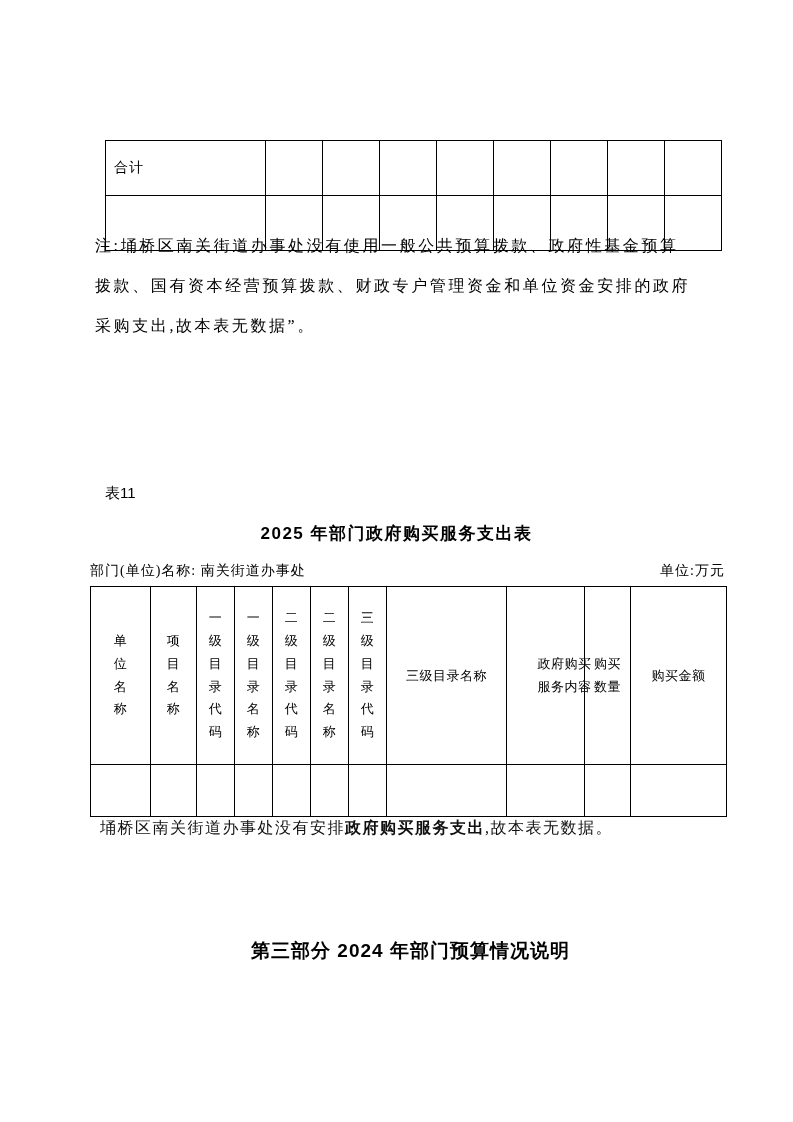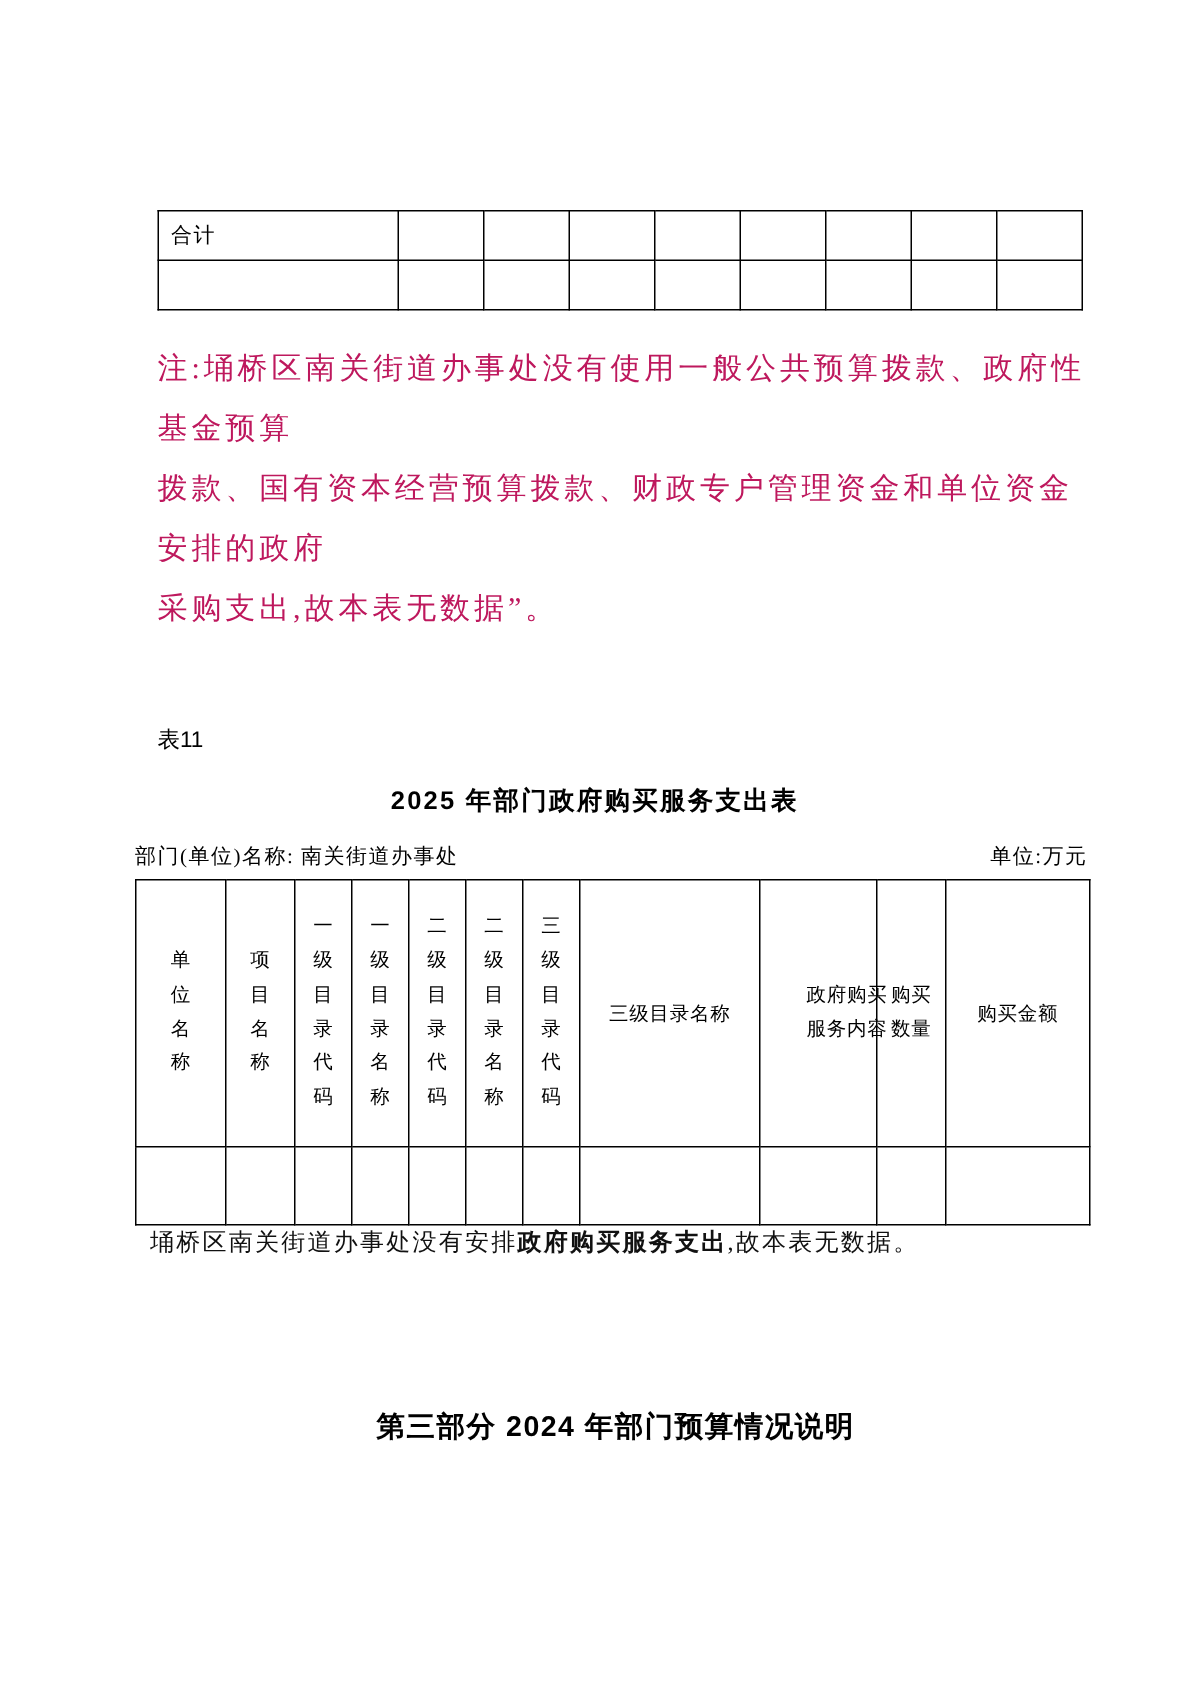--- a/index.html
+++ b/index.html
@@ -8,43 +8,43 @@
     position:relative; width:793px; height:1122px; margin:0 auto;
     background:#ffffff; color:#000;
     font-family:"Liberation Serif", serif;
     overflow:hidden;
   }
   table { border-collapse:collapse; table-layout:fixed; }
   td { border:1px solid #000; }
 
   
   .top-table { position:absolute; left:105px; top:140px; width:616px; }
-  .top-table tr { height:33px; }
+  .top-table tr { height:55px; }
   .top-table td { font-size:14px; padding:2px 8px; letter-spacing:1px; vertical-align:middle; }
 
   
-  .note { position:absolute; left:105px; top:226px; width:630px;
-          font-size:20px; line-height:40px; letter-spacing:2.6px; color:#be185d; }
+  .note { position:absolute; left:95px; top:226px; width:630px;
+          font-size:16px; line-height:40px; letter-spacing:2.6px; color:#000000; }
 
   
   .tbl-label { position:absolute; left:105px; top:484px; font-size:15px;
                font-family:"Liberation Sans", sans-serif; color:#000000; }
   .title { position:absolute; left:0; right:0; top:522px; text-align:center;
            font-size:17px; font-weight:bold; letter-spacing:1.5px;
            font-family:"Liberation Sans", sans-serif; }
 
   
   .meta { position:absolute; left:90px; right:68px; top:562px;
           display:flex; justify-content:space-between; align-items:flex-end;
           font-size:14px; letter-spacing:1px; }
 
   
   .svc-table { position:absolute; left:90px; top:586px; width:636px; }
   .svc-table td { font-size:13px; text-align:center; vertical-align:middle;
-                  padding:4px 2px; letter-spacing:0.5px;font-family:Liberation Mono, monospace; }
+                  padding:4px 2px; letter-spacing:0.5px; }
   .svc-table tr.head-row { height:178px; }
   .svc-table tr.body-row { height:52px; }
   .vtext { display:inline-block; width:1.15em; line-height:1.75; text-align:center; }
   .wrap4 { display:inline-block; width:4.4em; line-height:1.75; text-align:center;margin-left:27px; }
   .wrap2 { display:inline-block; width:2.3em; line-height:1.75; text-align:center; }
 
   
   .footnote { position:absolute; left:100px; top:818px; font-size:16px;
               letter-spacing:1.5px; color:#111; }
   .footnote .bold-seg { font-family:"Liberation Sans", sans-serif; font-weight:bold; }

